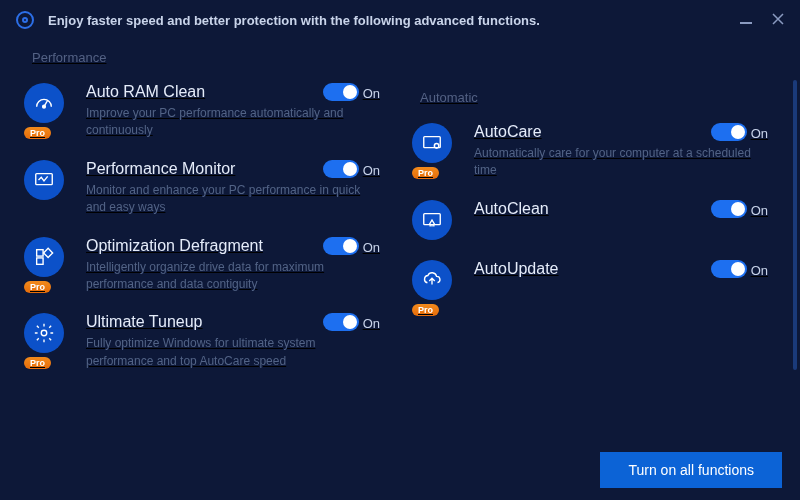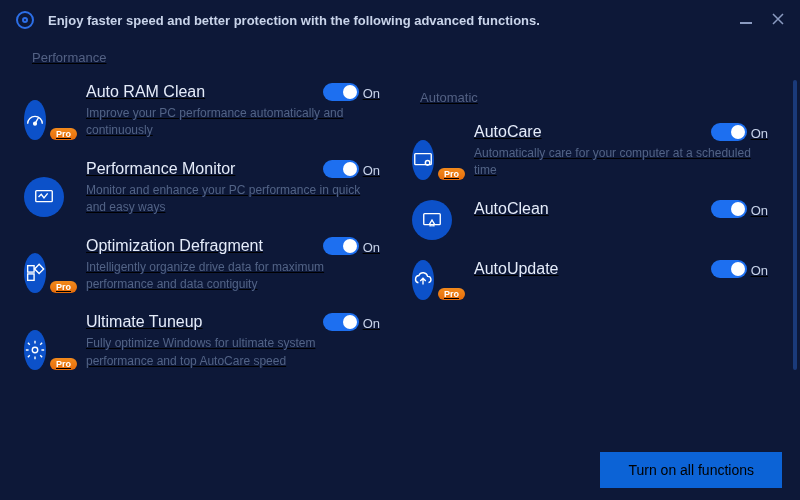--- a/index.html
+++ b/index.html
@@ -56,22 +56,22 @@
   padding-left: 8px;
 }
 .feature {
   display: flex;
   margin-bottom: 20px;
 }
 .feature-iconwrap {
   width: 50px;
   flex-shrink: 0;
   display: flex;
-  flex-direction: row;
-  align-items: flex-end;
+  flex-direction: column;
+  align-items: flex-start;
   gap: 4px;
 }
 .feature-icon {
   width: 40px; height: 40px;
   background: #0c51c9;
   border-radius: 50%;
   display: flex; align-items: center; justify-content: center;
 }
 .feature-icon svg { width: 22px; height: 22px; fill: none; stroke: #fff; stroke-width: 1.5; }
 .pro-badge {
@@ -133,21 +133,21 @@
   background: #1a3a7a;
   border-radius: 2px;
 }
 .footer {
   position: absolute;
   bottom: 0; right: 0;
   padding: 12px 18px;
 }
 .primary-btn {
   background: #0c63d6;
-  color: #000000;
+  color: #ffffff;
   font-size: 14px;
   padding: 10px 28px;
   border: none;
   cursor: pointer;
 }
 </style>
 </head>
 <body>
 
 <div class="titlebar">

